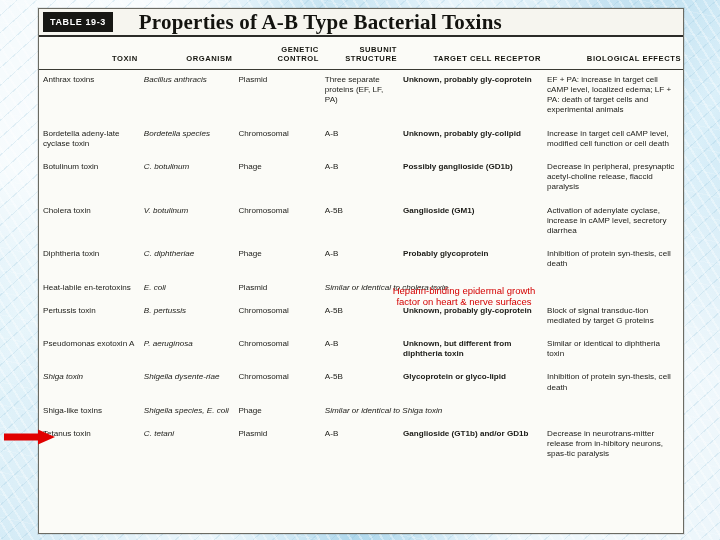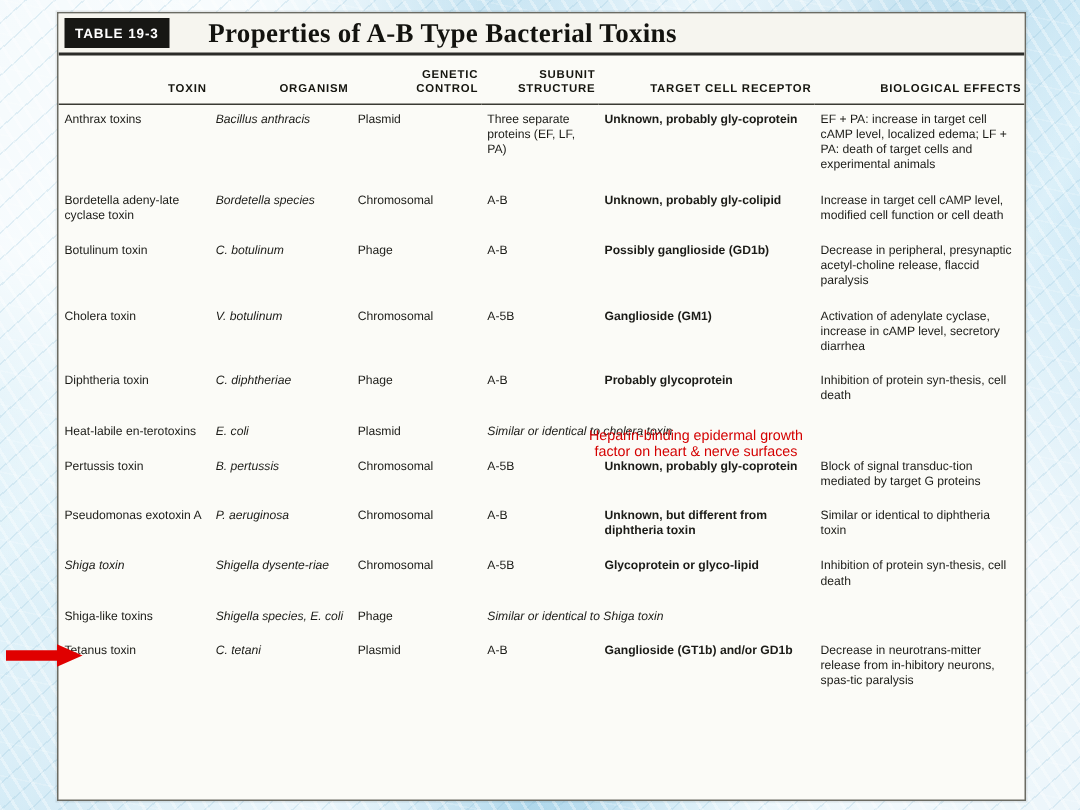--- a/index.html
+++ b/index.html
@@ -71,21 +71,21 @@
     align-items: center;
     margin: 3px 0 3px 4px;
   }
   .table-title {
     flex: 1 1 auto;
     display: flex;
     align-items: center;
     padding-left: 14px;
     font-family: "Liberation Serif", serif;
     font-weight: bold;
-    font-size: 18px;
+    font-size: 21px;
     letter-spacing: 0.2px;
     color: #13130f;
   }
 
   
   table.tox {
     width: 100%;
     border-collapse: collapse;
     table-layout: fixed;
     font-family: "Liberation Sans", sans-serif;

